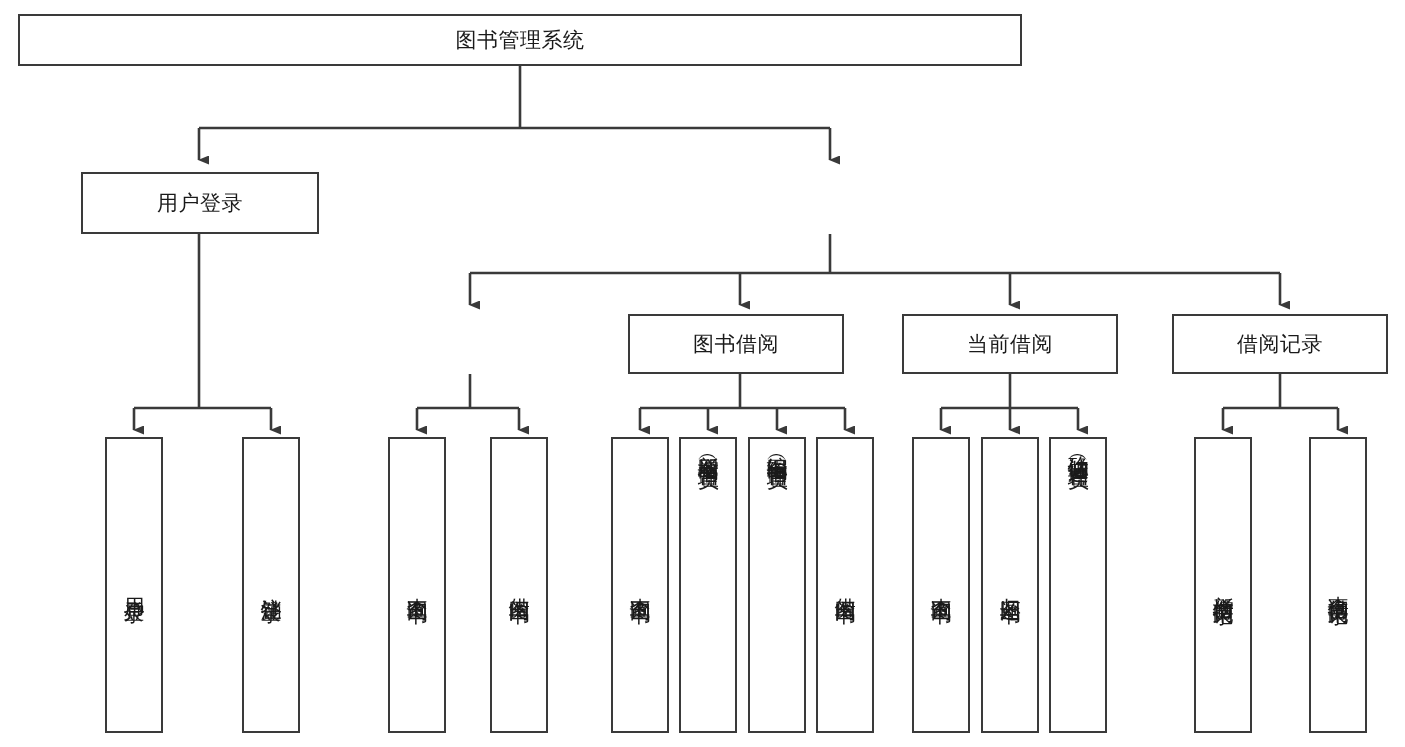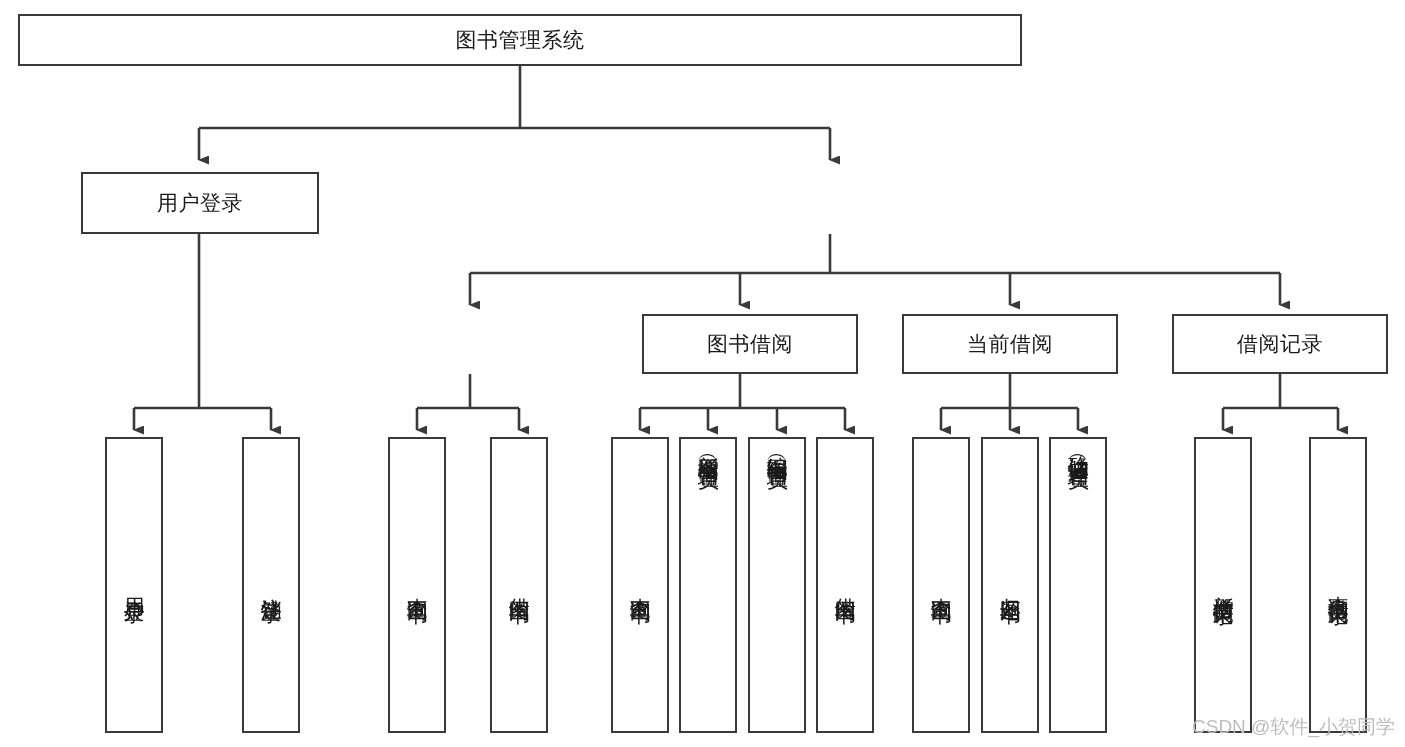--- a/index.html
+++ b/index.html
@@ -133,21 +133,21 @@
   <div class="node horiz" style="left:18px; top:14px; width:1004px; height:52px;">
     <span class="label">图书管理系统</span>
   </div>
 
   <div class="node horiz" style="left:81px; top:172px; width:238px; height:62px;">
     <span class="label">用户登录</span>
   </div>
 
 
 
-  <div class="node horiz" style="left:642px; top:314px; width:216px; height:60px;">
+  <div class="node horiz" style="left:628px; top:314px; width:216px; height:60px;">
     <span class="label">图书借阅</span>
   </div>
 
   <div class="node horiz" style="left:902px; top:314px; width:216px; height:60px;">
     <span class="label">当前借阅</span>
   </div>
 
   <div class="node horiz" style="left:1172px; top:314px; width:216px; height:60px;">
     <span class="label">借阅记录</span>
   </div>
@@ -197,15 +197,14 @@
   </div>
 
   <div class="node vert center" style="left:1194px; top:437px; width:58px; height:296px;">
     <span class="label">新增借阅记录</span>
   </div>
 
   <div class="node vert center" style="left:1309px; top:437px; width:58px; height:296px;">
     <span class="label">查询借阅记录</span>
   </div>
 
-  <div class="watermark" style="left:1192px; top:714px;">CSDN @软件_小贺同学</div>
 
 </div>
 
 </body></html>

